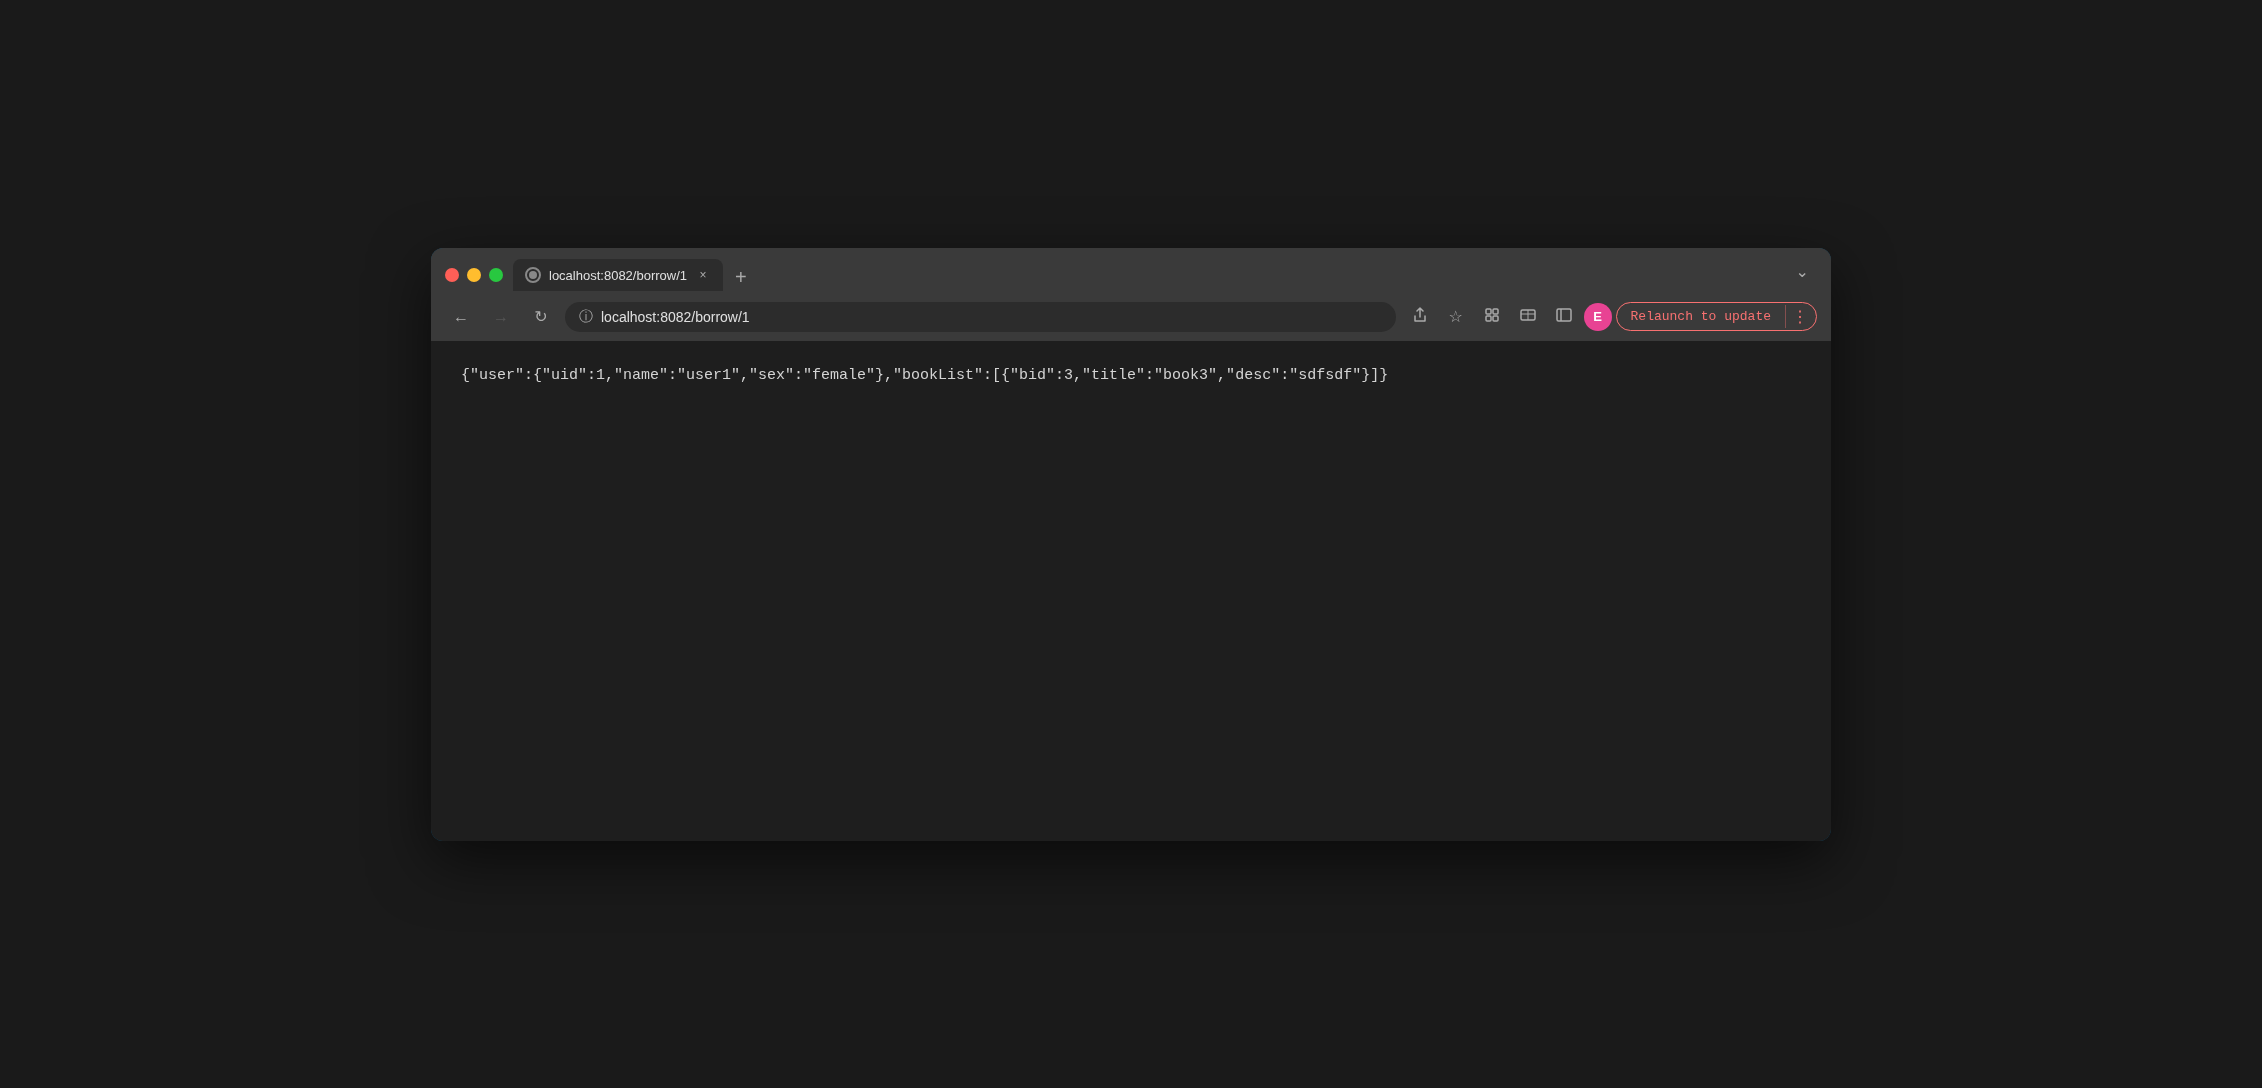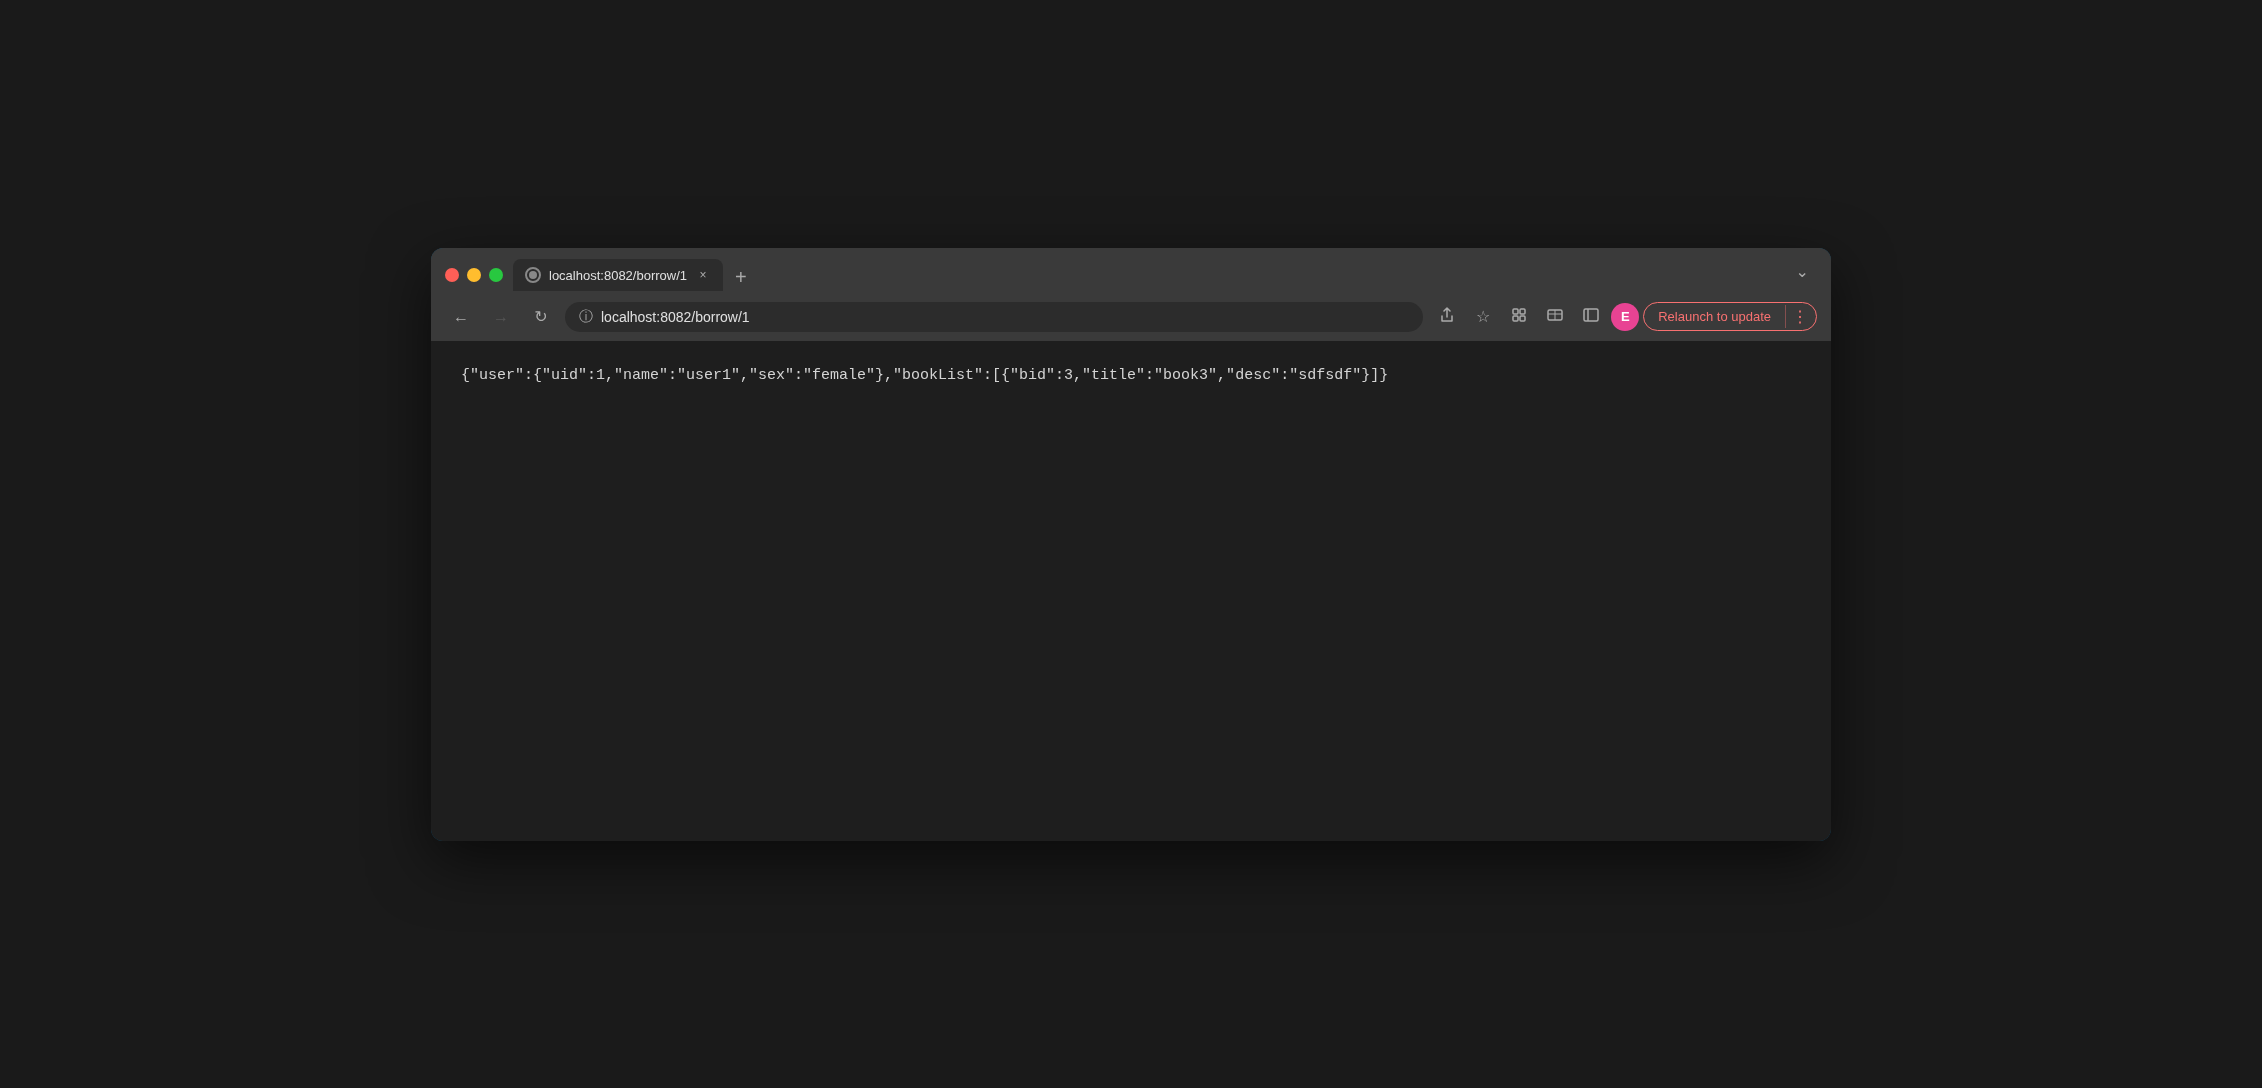--- a/index.html
+++ b/index.html
@@ -249,21 +249,21 @@
       padding: 2px;
     }
 
     .relaunch-text-btn {
       background: none;
       border: none;
       color: #f87171;
       padding: 3px 12px;
       font-size: 13px;
       cursor: pointer;
-      font-family: Liberation Sans, sans-serif;
+      font-family: Liberation Mono, monospace;
     }
 
     .relaunch-dots-btn {
       background: none;
       border: none;
       color: #f87171;
       font-size: 16px;
       cursor: pointer;
       padding: 2px 6px;
       border-left: 1px solid rgba(248,113,113,0.4);

